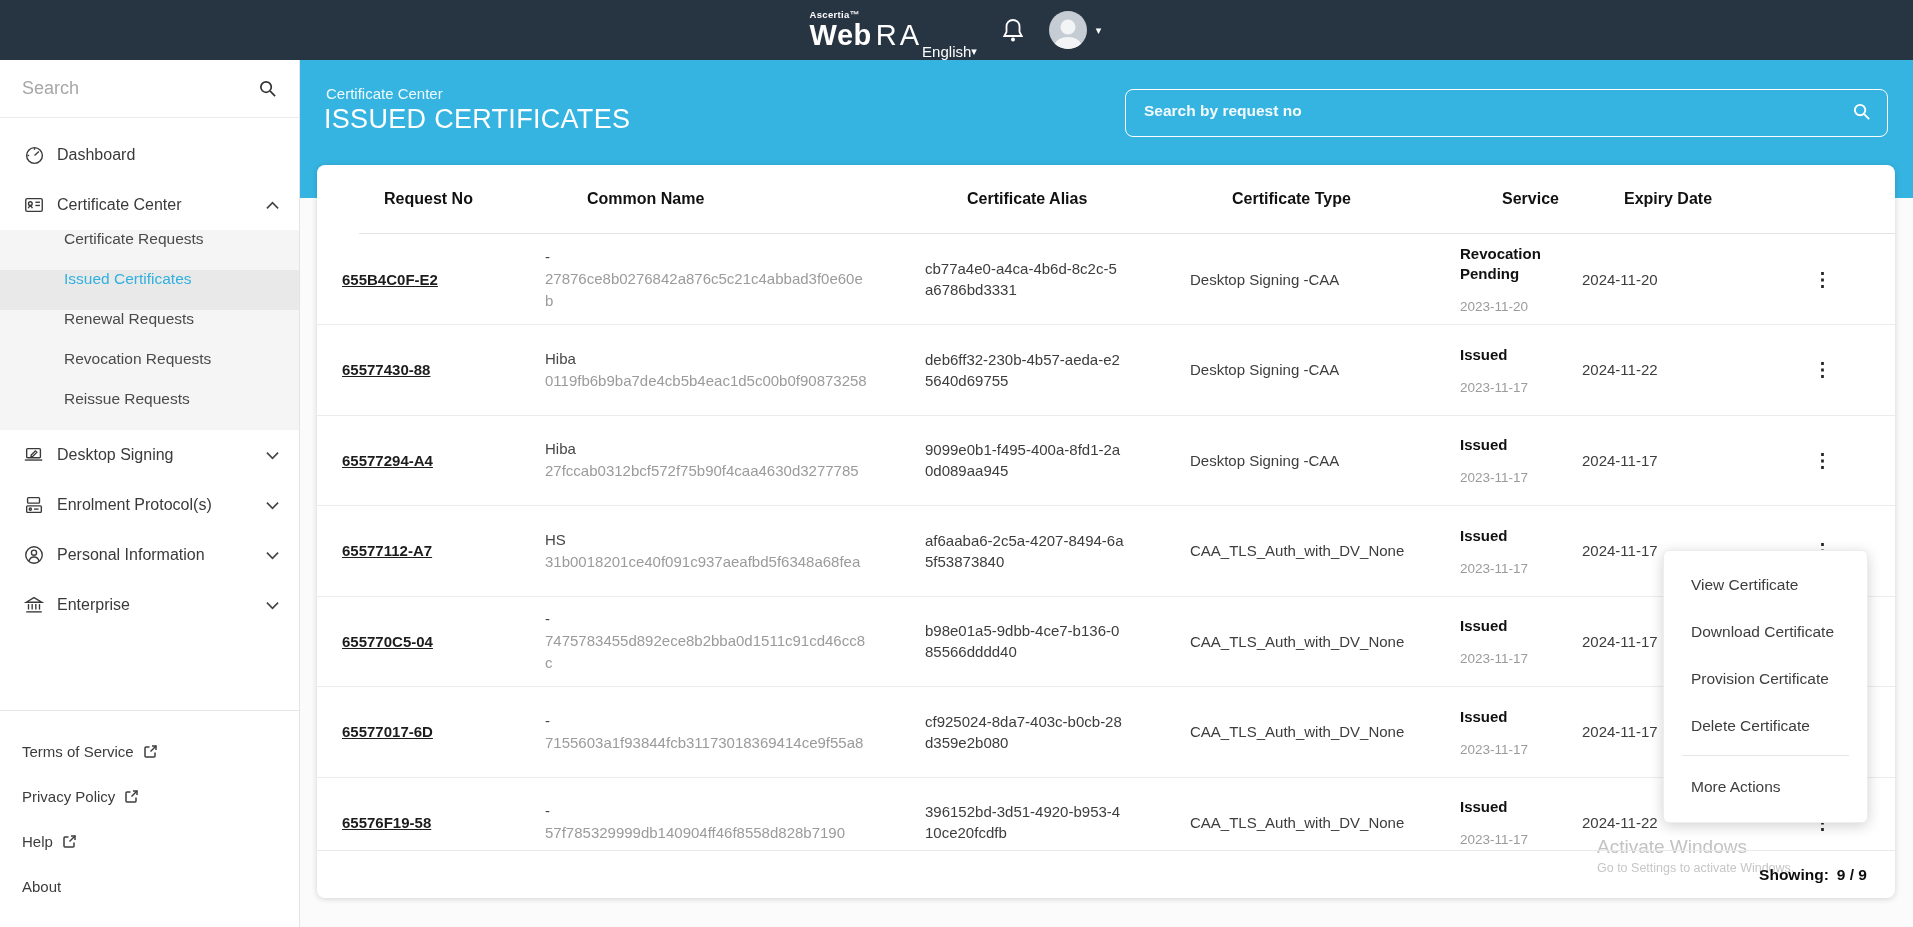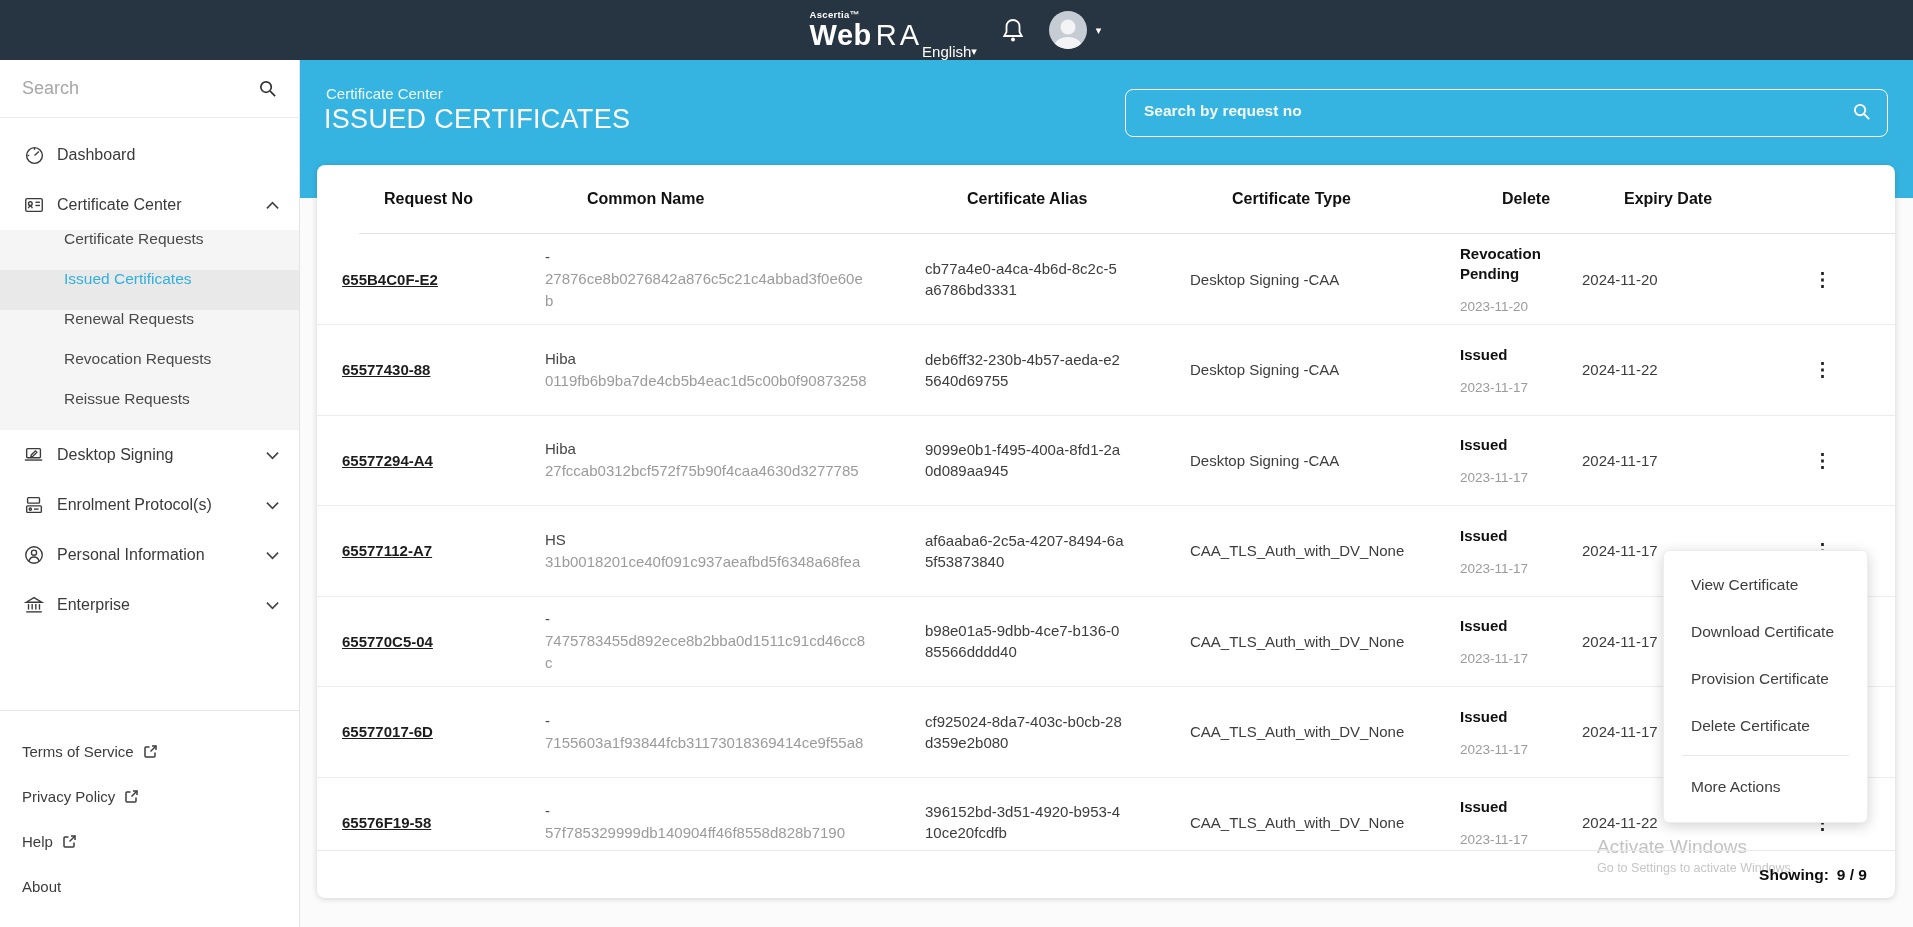--- a/index.html
+++ b/index.html
@@ -293,21 +293,21 @@
       </svg>
     </span>
   </div>
 
   <div class="card">
     <div class="tgrid thead">
       <div>Request No</div>
       <div>Common Name</div>
       <div>Certificate Alias</div>
       <div>Certificate Type</div>
-      <div>Delete</div>
+      <div>Service</div>
       <div>Expiry Date</div>
       <div></div>
     </div>
 
     <div class="tbody">
 
         <div class="tgrid tr">
           <div class="req"><a>655B4C0F-E2</a></div>
           <div class="cname">
             <div class="nm">-</div>

